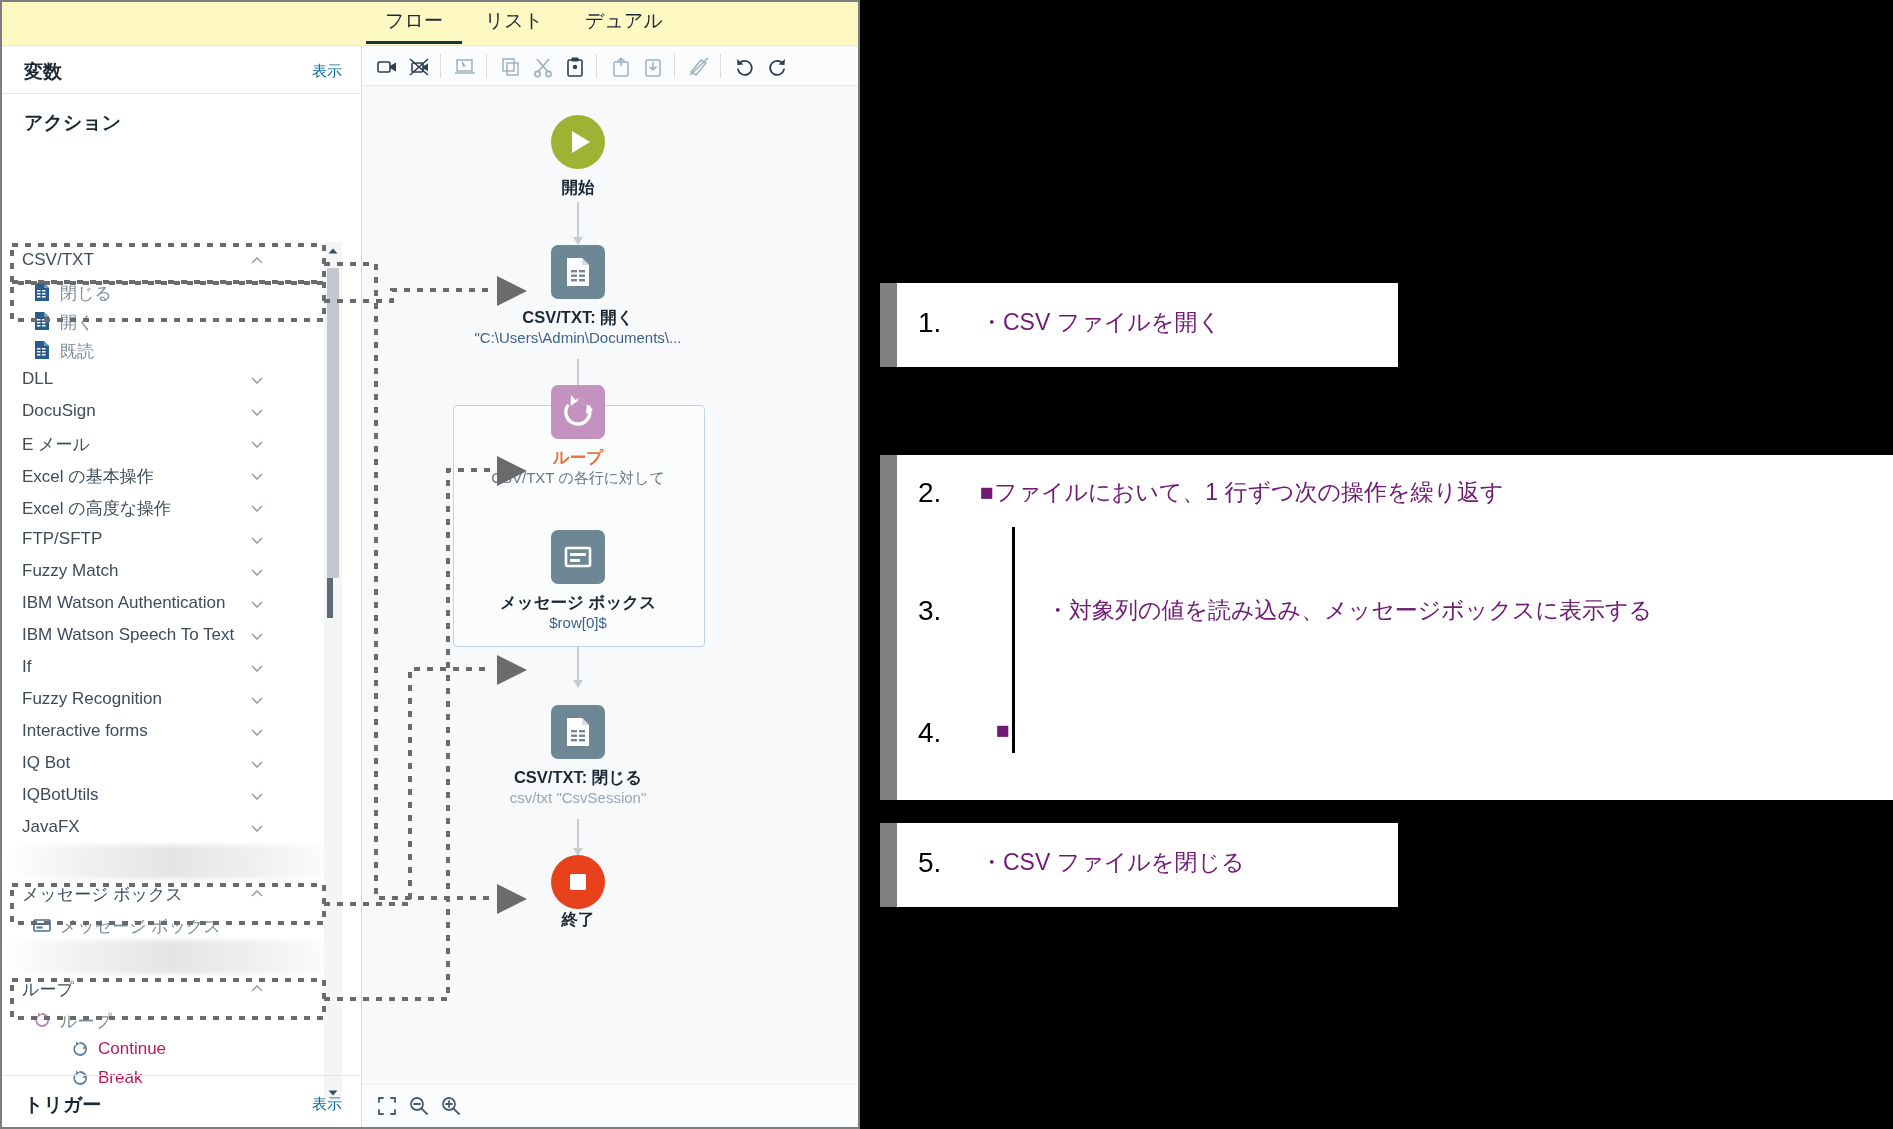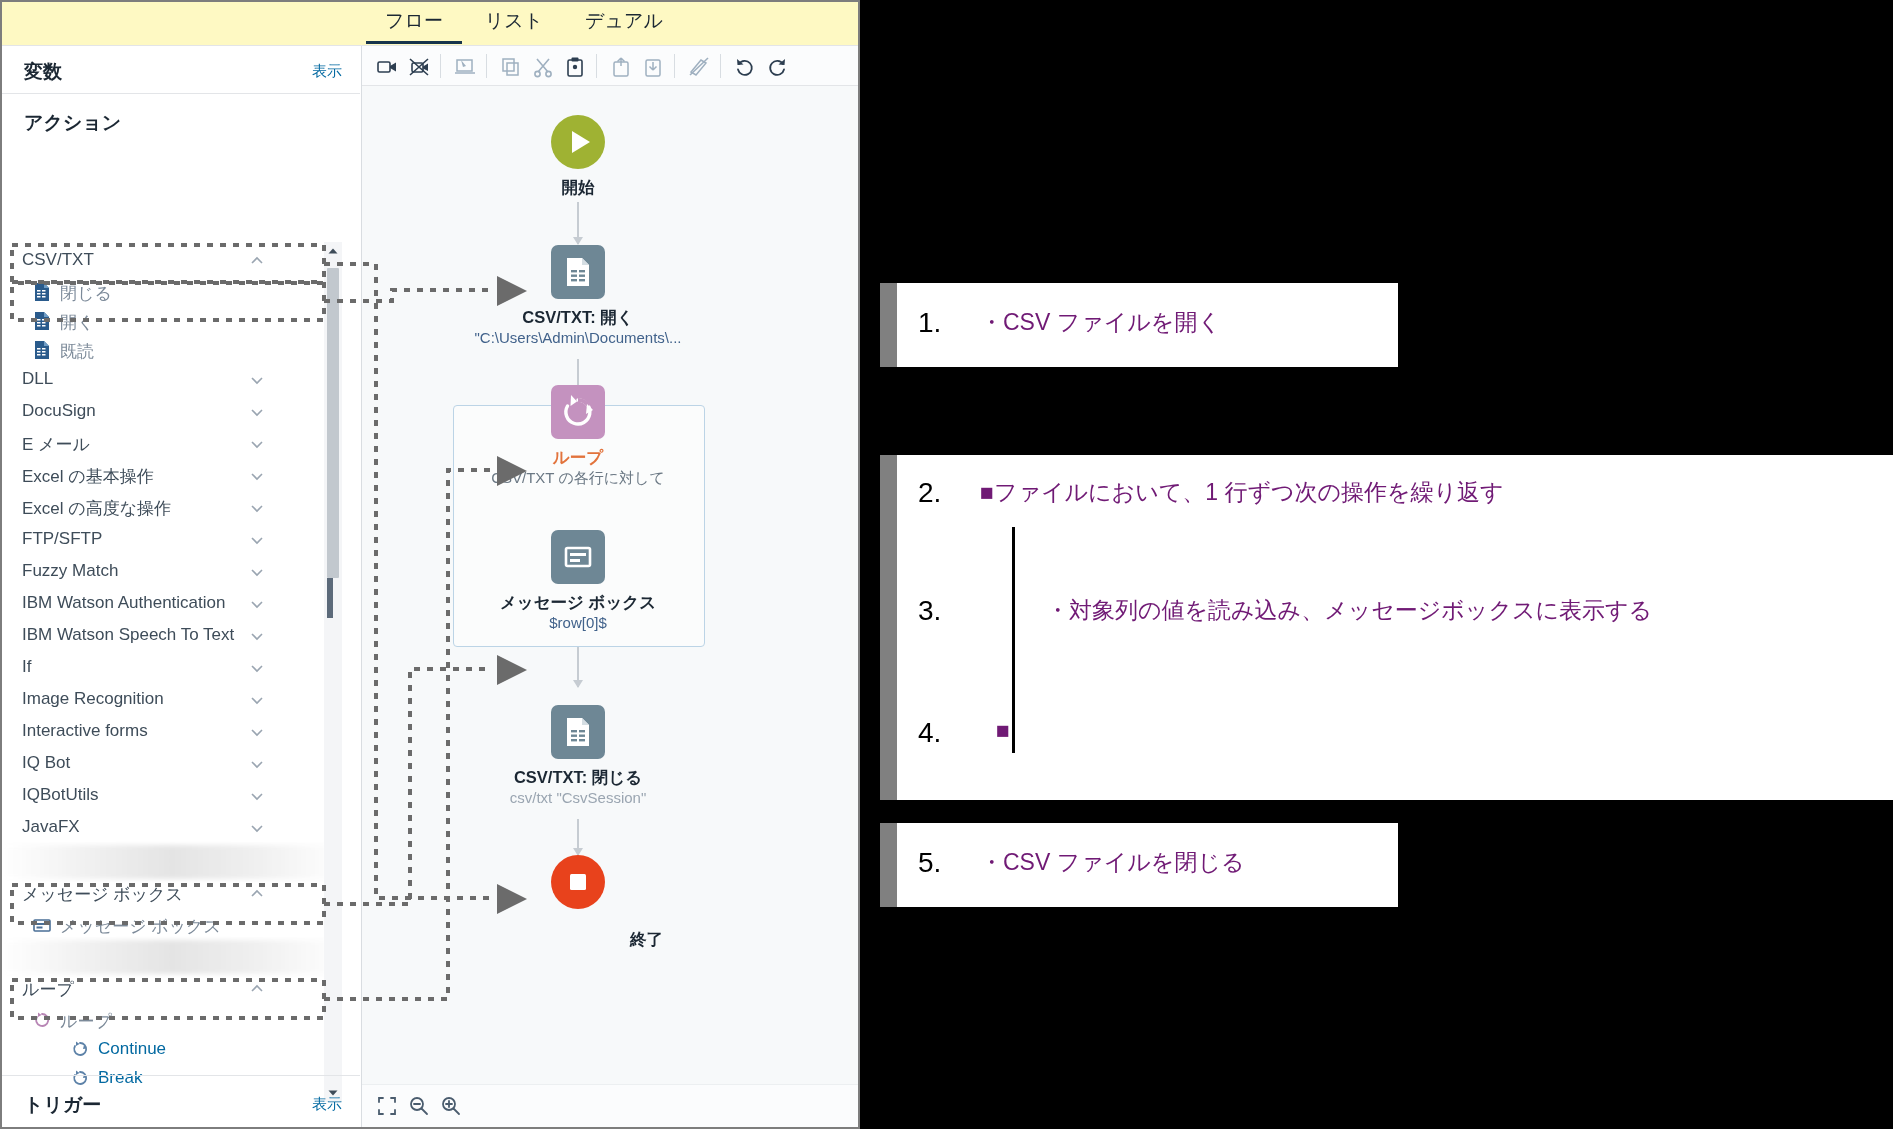--- a/index.html
+++ b/index.html
@@ -36,21 +36,21 @@
   
   #tree{position:absolute;left:0;top:200px;width:340px;height:840px;overflow:hidden;}
   .grp{position:relative;height:32px;}
   .grp .g-label{position:absolute;left:20px;top:4px;font-size:17px;color:#3e4c59;}
   .grp .chev{position:absolute;right:78px;top:8px;width:14px;height:14px;}
   .chev svg{display:block;}
   .leaf{position:relative;height:29px;}
   .leaf .l-ico{position:absolute;left:30px;top:4px;width:20px;height:20px;}
   .leaf .l-label{position:absolute;left:58px;top:4px;font-size:17px;color:#7c8a99;}
   .leaf.ind2 .l-ico{left:68px;}
-  .leaf.ind2 .l-label{left:96px;color:#0369a1;}
+  .leaf.ind2 .l-label{left:96px;color:#be185d;}
 
   .fade{position:relative;height:34px;background:linear-gradient(to right,#fff 0%,#ececec 25%,#dcdcdc 50%,#ebebeb 75%,#fff 100%);opacity:.75;filter:blur(2px);}
 
   
   #tree-sb{position:absolute;left:322px;top:196px;width:18px;height:860px;background:#f4f5f7;}
   #tree-sb .sb-up,#tree-sb .sb-dn{position:absolute;left:0;width:18px;height:18px;}
   #tree-sb .sb-up{top:0;}
   #tree-sb .sb-dn{bottom:0;}
   #tree-sb .sb-thumb{position:absolute;left:3px;top:26px;width:12px;height:310px;background:#c2c8ce;border-radius:1px;}
   #tree-sb .sb-thumb2{position:absolute;left:3px;top:336px;width:6px;height:40px;background:#5c6a7a;}
@@ -246,21 +246,21 @@
           </div>
           <div class="grp">
             <div class="g-label">If</div>
             <div class="chev">
               <svg width="14" height="14" viewBox="0 0 14 14">
                 <path d="M2 5 L7 10 L12 5" fill="none" stroke="#9aa5b1" stroke-width="1.6"></path>
               </svg>
             </div>
           </div>
           <div class="grp">
-            <div class="g-label">Image Recognition</div>
+            <div class="g-label">Fuzzy Recognition</div>
             <div class="chev">
               <svg width="14" height="14" viewBox="0 0 14 14">
                 <path d="M2 5 L7 10 L12 5" fill="none" stroke="#9aa5b1" stroke-width="1.6"></path>
               </svg>
             </div>
           </div>
           <div class="grp">
             <div class="g-label">Interactive forms</div>
             <div class="chev">
               <svg width="14" height="14" viewBox="0 0 14 14">
@@ -526,21 +526,21 @@
           <div class="nsub" style="color:#9aa5b1;">csv/txt "CsvSession"</div>
         </div>
         <div class="connector" style="left:215px;top:732px;height:36px;"></div>
 
         <div class="node" id="n-end" style="left:131px;top:768px;width:170px;">
           <div class="circ" style="background:#e8421c;">
             <svg width="54" height="54" viewBox="0 0 54 54">
                 <rect x="19" y="19" width="16" height="16" rx="1.5" fill="#fff"></rect>
               </svg>
           </div>
-          <div class="nlabel" style="margin-top:20px;text-align:right;">終了</div>
+          <div class="nlabel" style="margin-top:0;">終了</div>
         </div>
       </div>
 
       <div id="zoomctl">
         <div class="zc" style="left:14px">
           <svg width="22" height="22" viewBox="0 0 22 22" stroke="#4a5c6e" stroke-width="1.8" fill="none" stroke-linecap="round">
             <path d="M3 7 V3 H7 M15 3 H19 V7 M19 15 V19 H15 M7 19 H3 V15"></path>
           </svg>
         </div>
         <div class="zc" style="left:46px">

